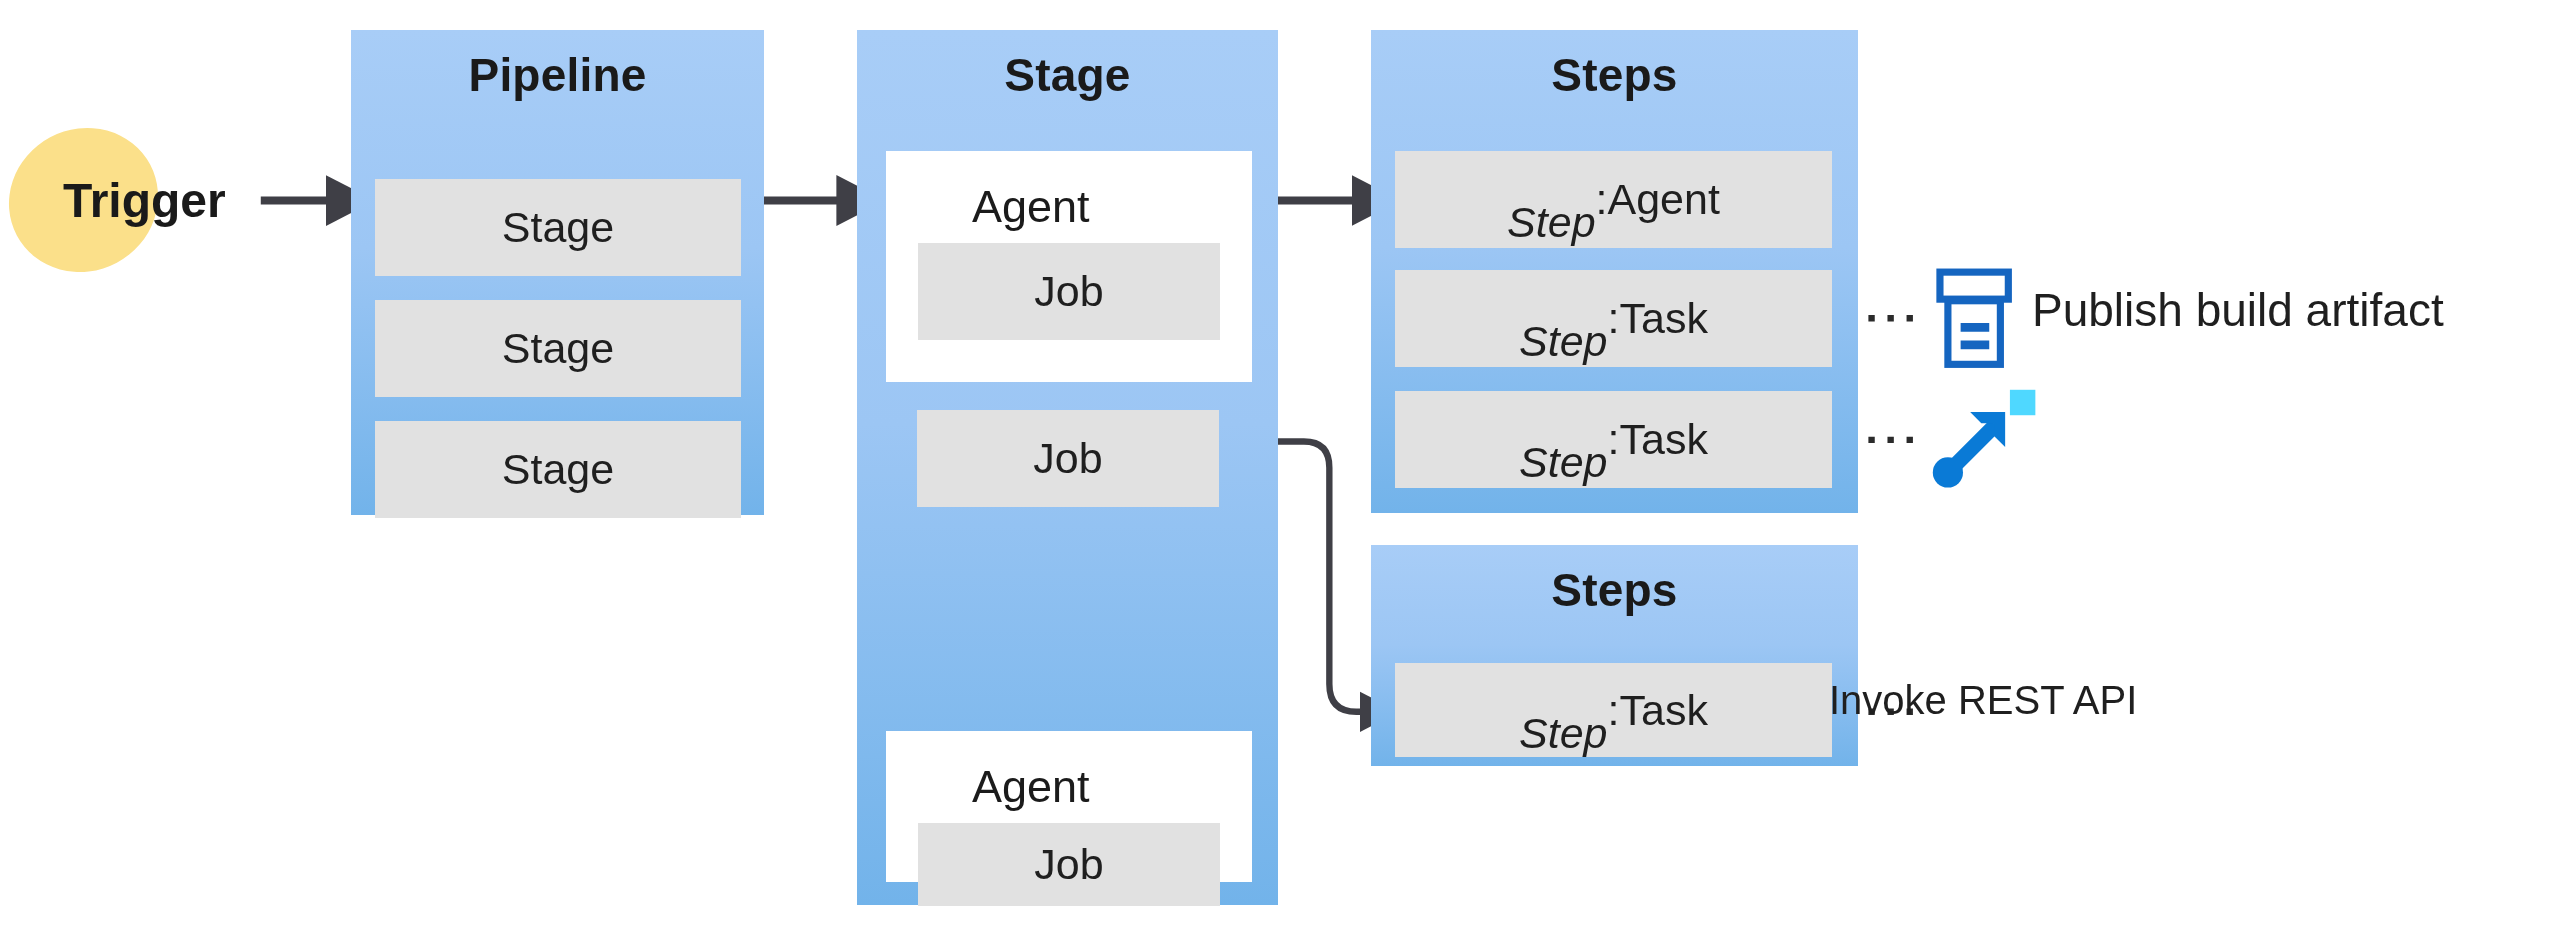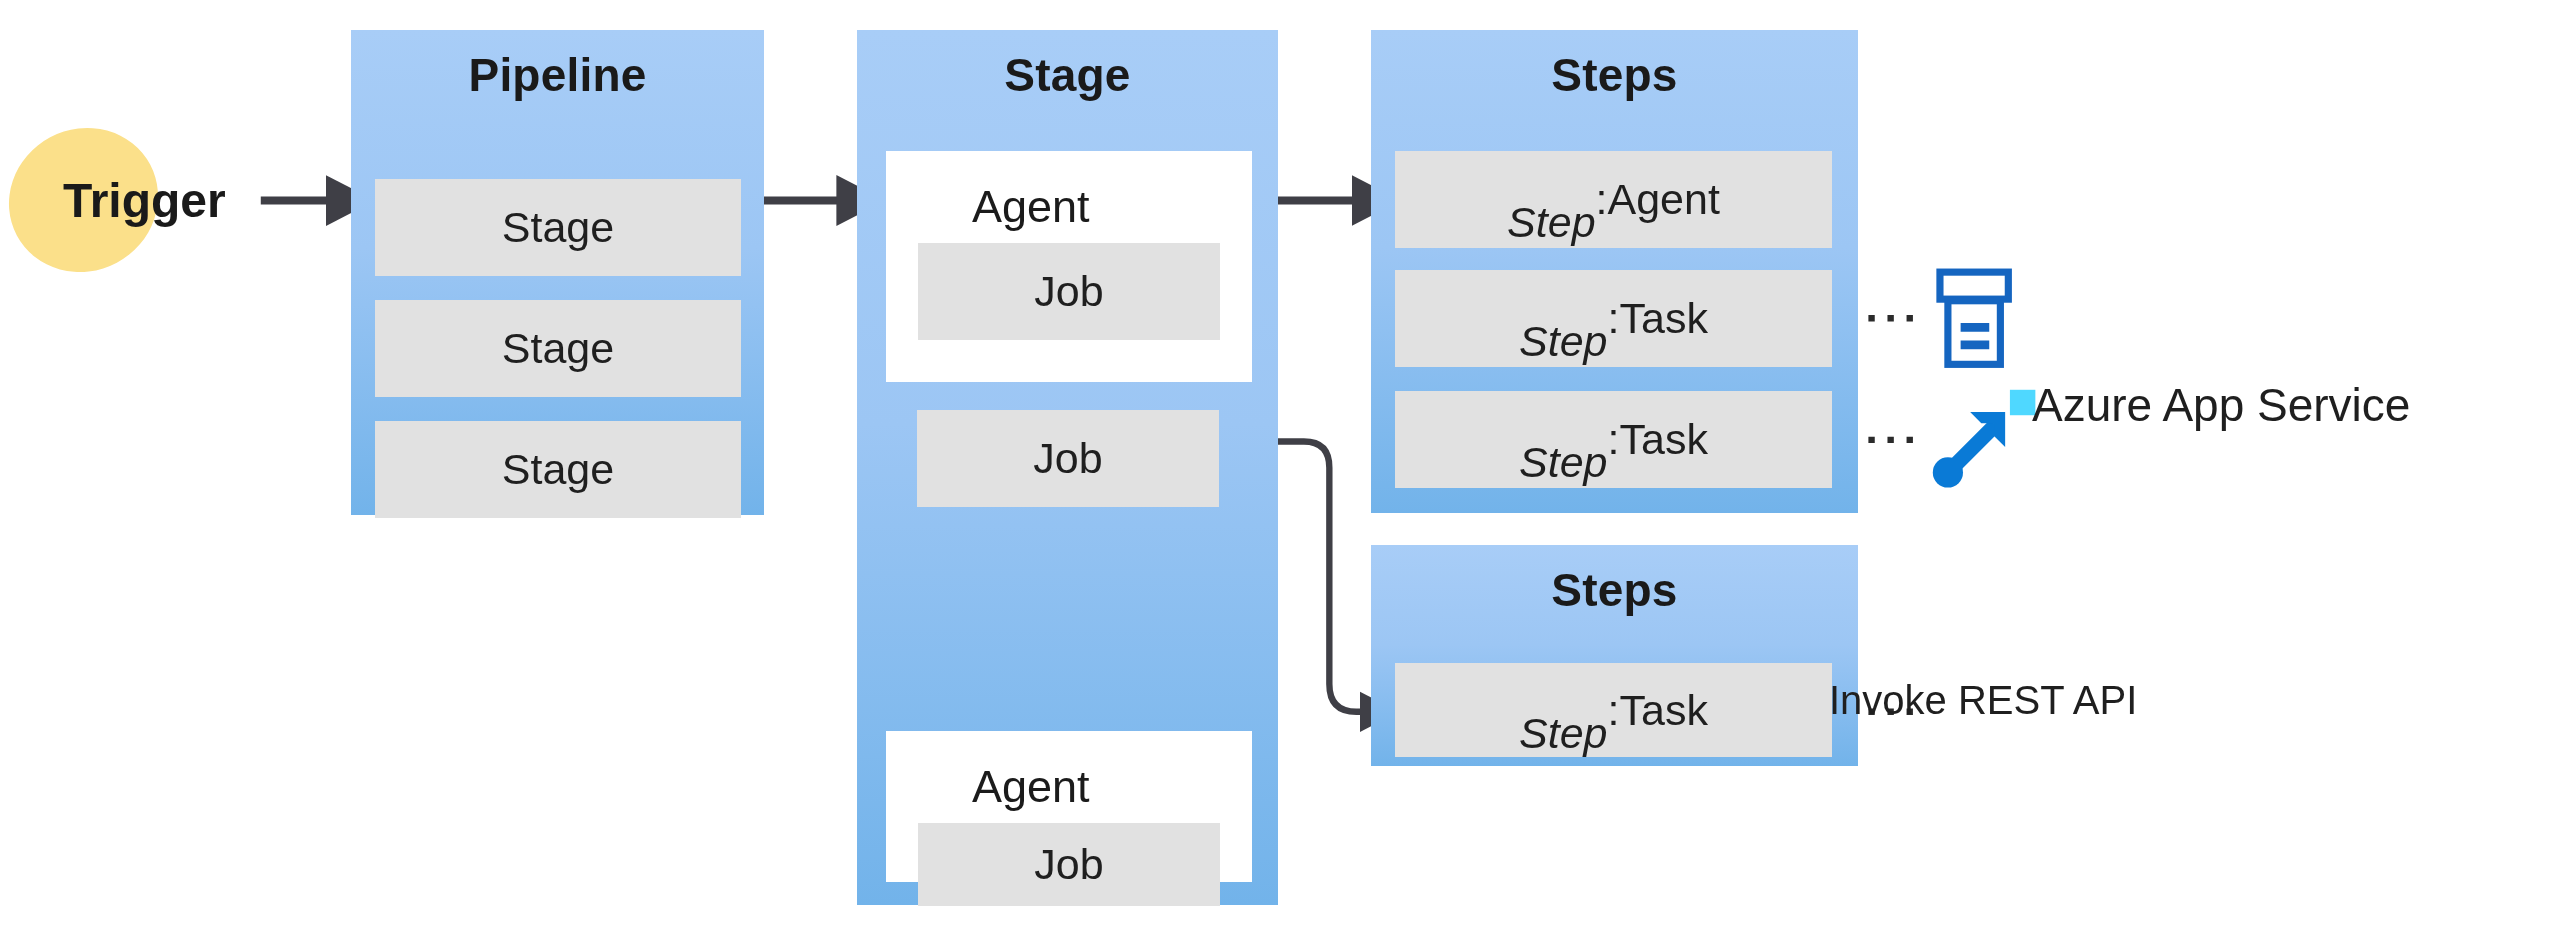--- a/index.html
+++ b/index.html
@@ -238,21 +238,21 @@
   <div class="abs blue-box" style="left:1371px; top:545px; width:487px; height:221px;">
     <div class="box-title" style="top:17.5px; font-size:46px;">Steps</div>
 
     <div class="abs gray-chip" style="left:24px; top:118px; width:437px; height:94px; font-size:43px;">
       <span class="ital">Step</span>
         <span>: </span>
         <span>Task</span>
     </div>
   </div>
 
+  <div class="legend-text" style="left:2032px; top:285px; font-size:46px;">Publish build artifact</div>
 
   <div class="legend-text" style="left:2032px; top:380px; font-size:46px;">
-    <div>Azure App Service</div>
   </div>
 
   <div class="legend-text" style="left:1829px; top:678px; font-size:40px;">Invoke REST API</div>
 
 </div>
 
 
 </body></html>

